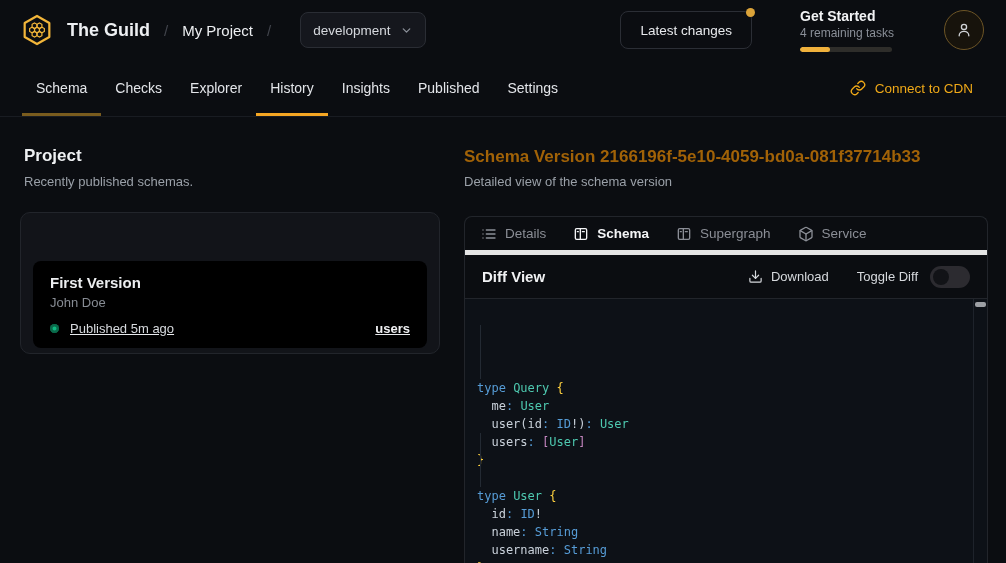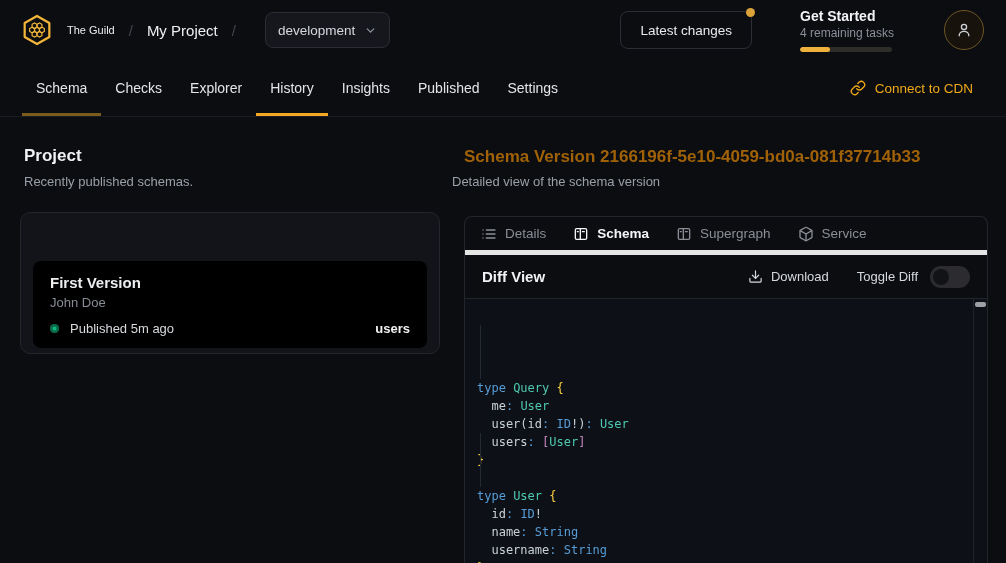--- a/index.html
+++ b/index.html
@@ -11,21 +11,21 @@
     color:#e8eaed;
     overflow:hidden;
   }
   svg { display:block; }
 
   
   .header {
     position:absolute; top:0; left:0; width:1006px; height:60px;
     display:flex; align-items:center; padding:0 22px 0 20px;
   }
-  .brand { font-size:11px; font-weight:400; color:#edeff2; margin-left:13px; cursor:pointer; }
+  .brand { font-size:18px; font-weight:700; color:#edeff2; margin-left:13px; cursor:pointer; }
   .crumb-sep { color:#42454d; font-size:15px; margin:0 14px; }
   .crumb { font-size:15px; font-weight:500; color:#edeff2; cursor:pointer; }
   .env-select {
     margin-left:15px; height:36px; display:flex; align-items:center; gap:9px;
     background:#15171d; border:1px solid #2a2d34; border-radius:8px;
     padding:0 12px; font-size:13.5px; color:#d6d9de; cursor:pointer;
   }
   .env-select .chev { color:#8a8f98; }
   .latest-btn {
     position:relative; margin-left:auto; height:38px; padding:4px 19px;
@@ -75,28 +75,28 @@
   .versions-card {
     position:absolute; left:20px; top:212px; width:420px; height:142px;
     background:#121419; border:1px solid #22252b; border-radius:10px;
   }
   .version-item {
     position:absolute; left:12px; right:12px; top:48px; height:87px;
     background:#000000; border-radius:8px; padding:13px 17px; cursor:pointer;
   }
   .vi-name { font-size:15px; font-weight:600; color:#eceef0; }
   .vi-author { font-size:13px; color:#878c94; margin-top:4px; }
-  .vi-meta { display:flex; align-items:center; margin-top:11px; }
+  .vi-meta { display:flex; align-items:center; margin-top:11px;text-decoration:underline; }
   .vi-dot { width:9px; height:9px; border-radius:50%; background:#10b981; box-shadow: inset 0 0 0 2.5px rgba(6,40,30,.55); }
   .vi-status { font-size:13px; color:#d7dade; margin-left:11px; }
   .vi-service { margin-left:auto; font-size:13px; font-weight:700; color:#f0f1f3; }
 
   
   .schema-title { position:absolute; left:464px; top:147px; font-size:17px; font-weight:700; color:#a16207; }
-  .schema-sub { position:absolute; left:452px; top:174px; font-size:13px; color:#9aa0a8; }
+  .schema-sub { position:absolute; left:464px; top:174px; font-size:13px; color:#9aa0a8; }
   .schema-panel {
     position:absolute; left:464px; top:216px; width:524px; height:347px;
     border:1px solid #22252b; border-bottom:none; border-radius:8px 8px 0 0;
     display:flex; flex-direction:column; overflow:hidden;
   }
   .panel-tabs {
     height:38px; flex:none; display:flex; align-items:center; gap:27px;
     padding:0 16px; border-bottom:5px solid #e5e5e5;
   }
   .panel-tab { display:flex; align-items:center; gap:8px; font-size:13.5px; color:#8b8e96; cursor:pointer; }

